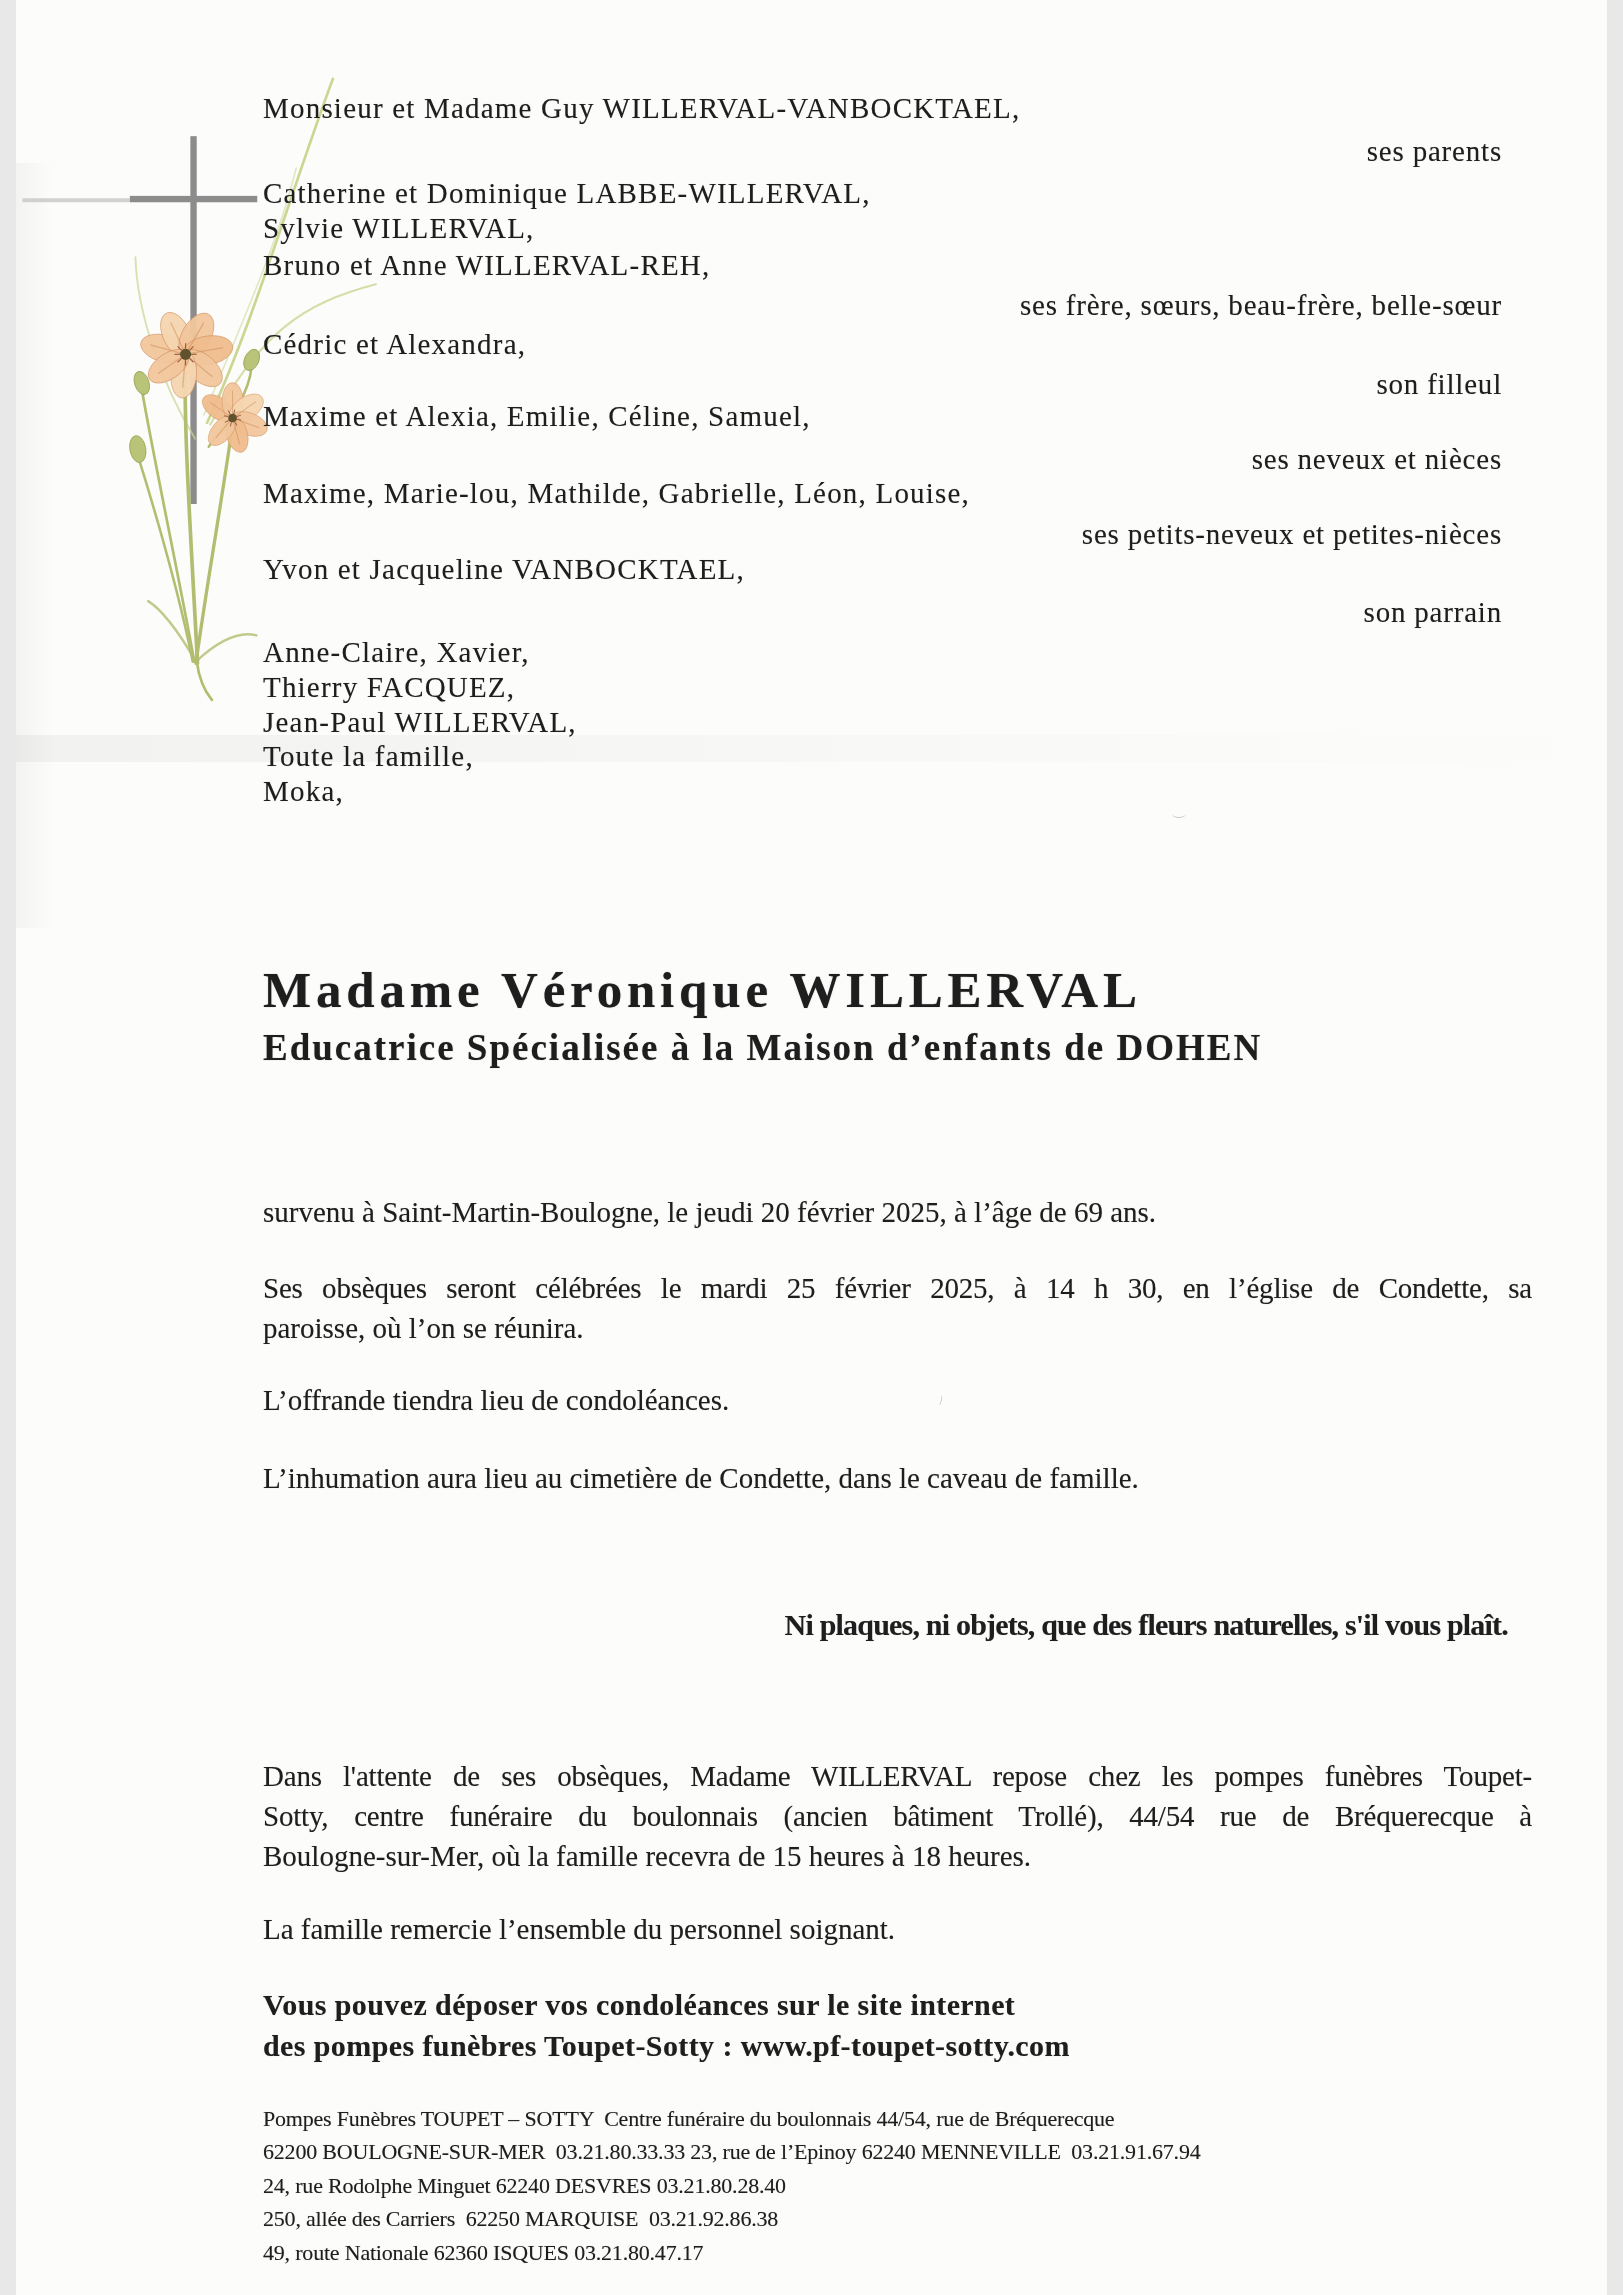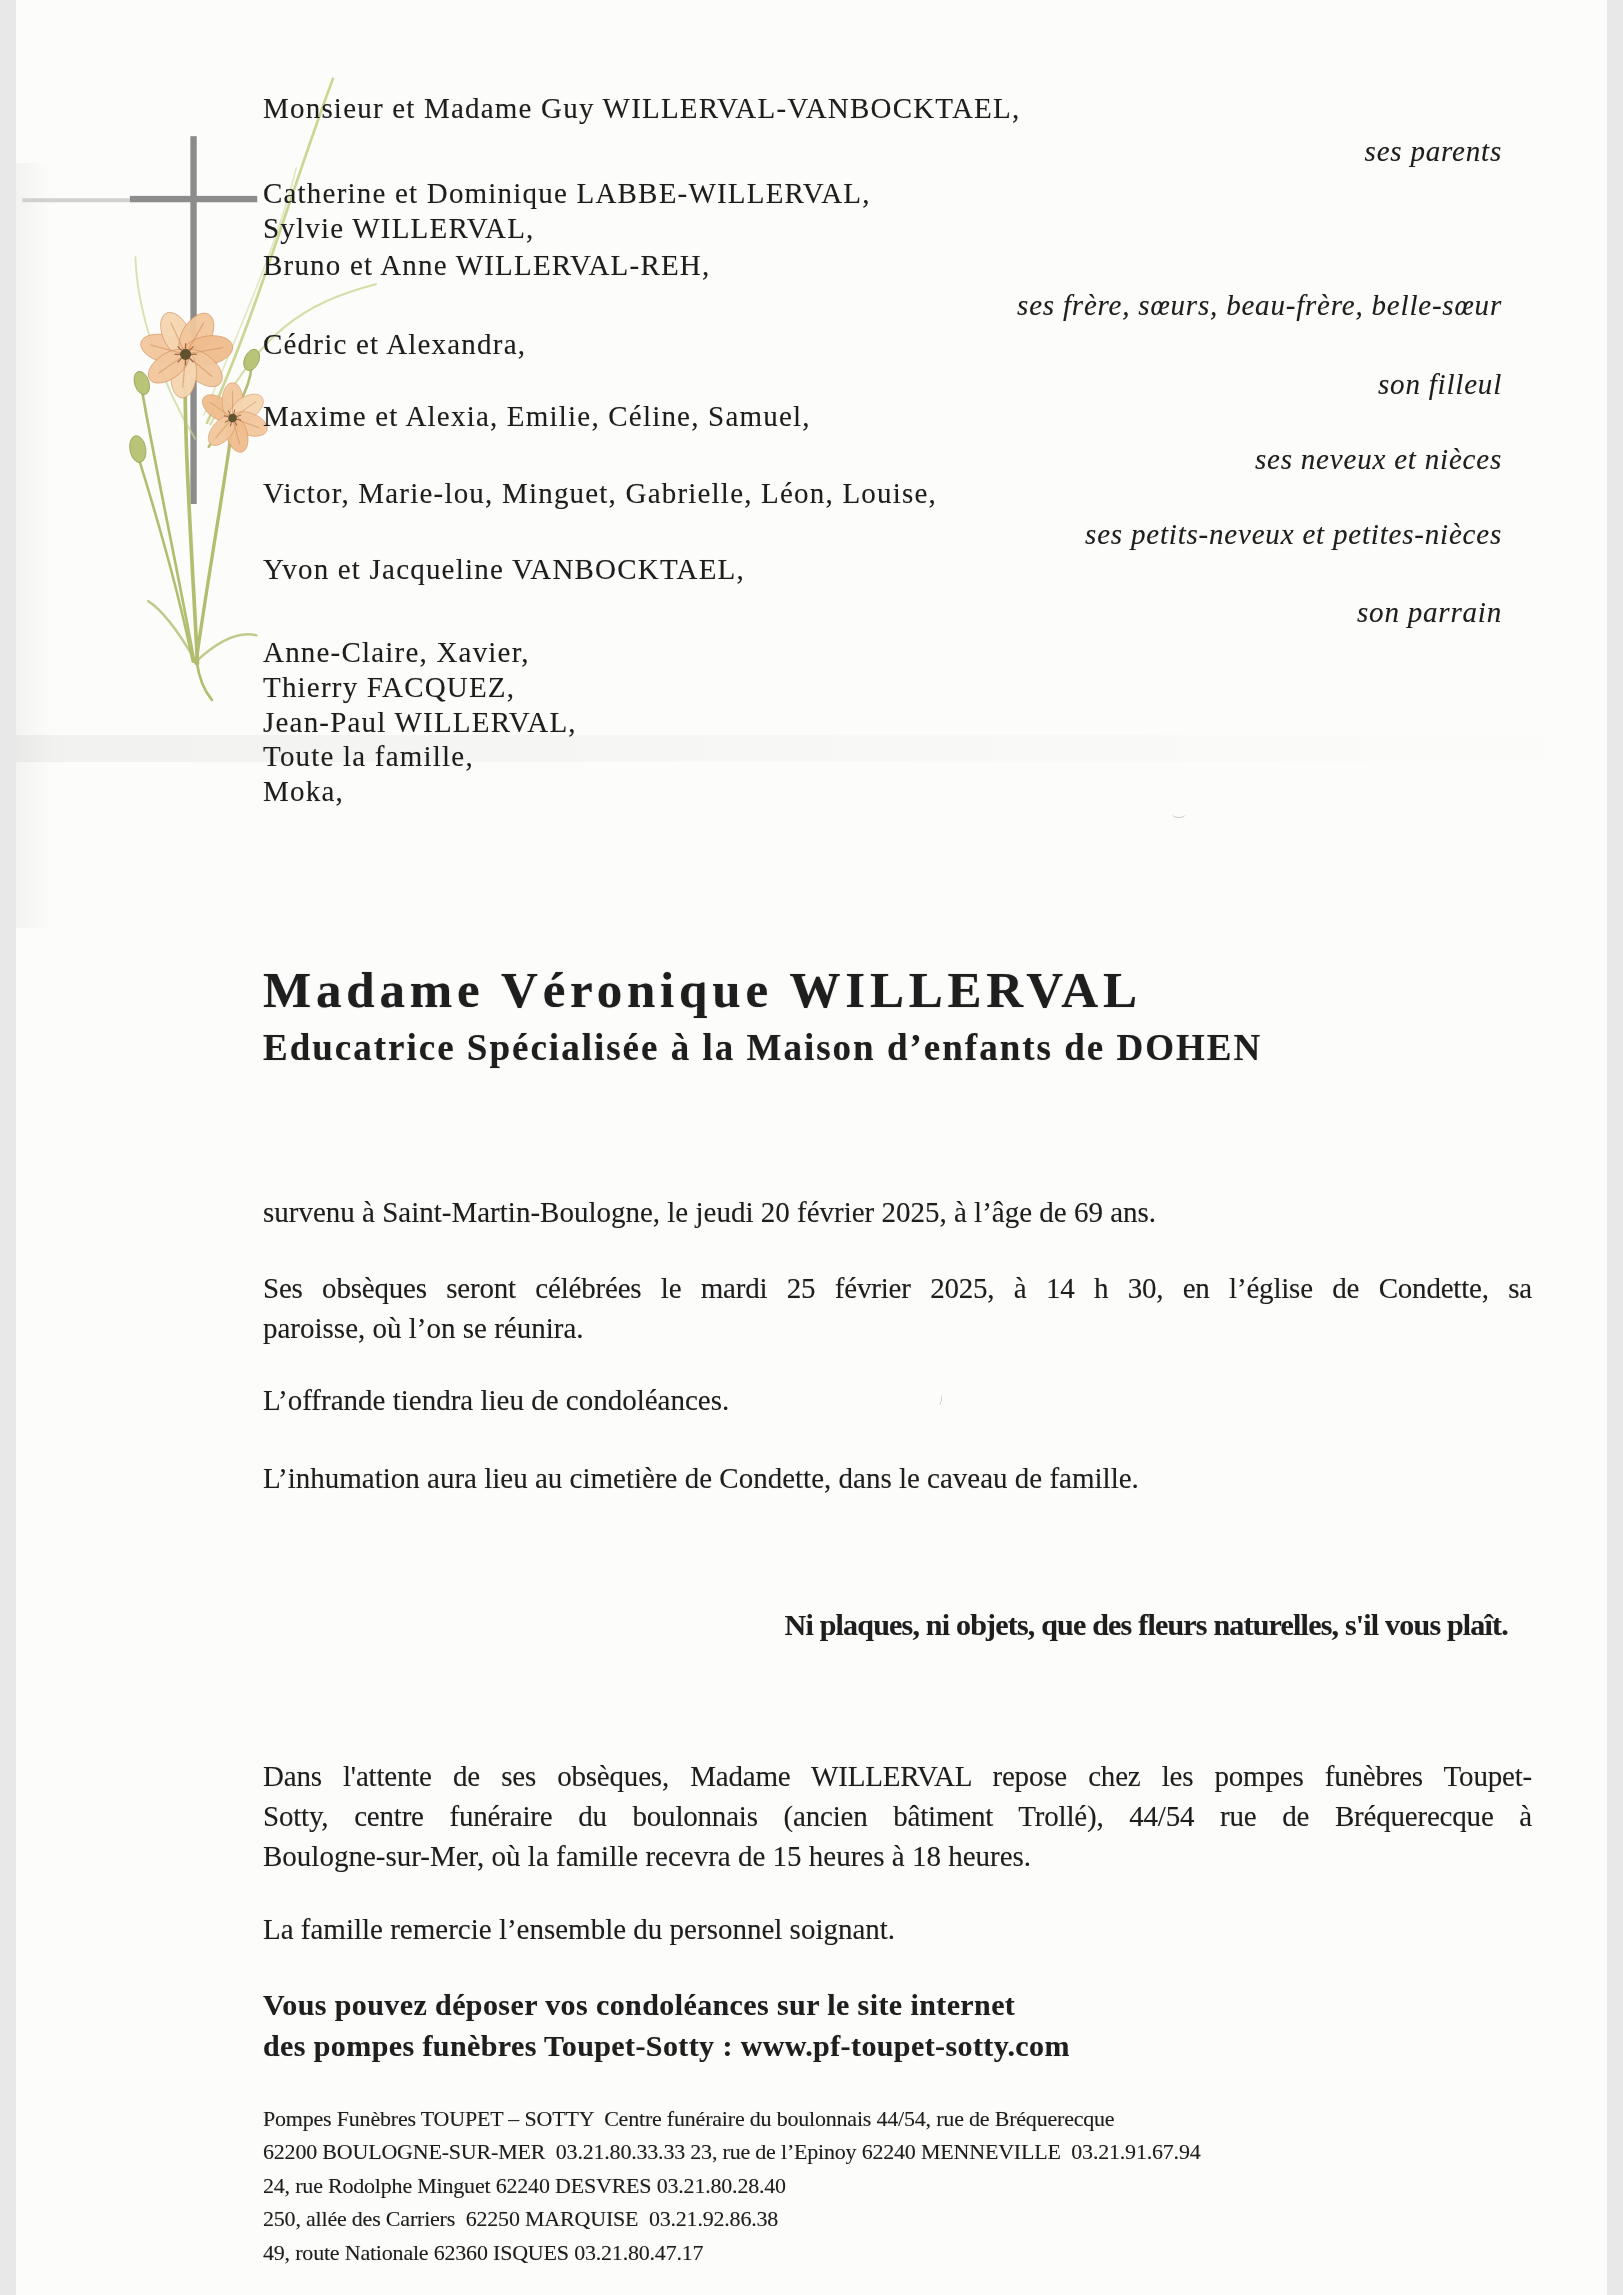--- a/index.html
+++ b/index.html
@@ -27,21 +27,21 @@
   .center{left:247px;width:1269px;text-align:left;}
   .just{
     left:247px;width:1269px;
     white-space:normal;
     text-align:justify;
     -moz-text-align-last:justify;
     text-align-last:justify;
     letter-spacing:-0.2px;
   }
   .names{letter-spacing:1.2px;}
-  .relation{font-style:italic;letter-spacing:0.8px;}
+  .relation{letter-spacing:0.8px;}
   .deceased-name{
     font-size:51px;font-weight:700;letter-spacing:4.8px;
     text-shadow:0 0 1.1px rgba(20,20,20,.45);
   }
   .deceased-title{
     font-size:37px;font-weight:700;letter-spacing:2px;
     text-shadow:0 0 1px rgba(20,20,20,.4);
   }
   .flowers-note{
     font-size:30px;font-weight:700;letter-spacing:-0.8px;
@@ -206,21 +206,21 @@
   <div class="line left names" style="top:212px">Sylvie WILLERVAL,</div>
   <div class="line left names" style="top:249px">Bruno et Anne WILLERVAL-REH,</div>
   <div class="line right relation" style="top:289px">ses frère, sœurs, beau-frère, belle-sœur</div>
 
   <div class="line left names" style="top:328px">Cédric et Alexandra,</div>
   <div class="line right relation" style="top:368px">son filleul</div>
 
   <div class="line left names" style="top:400px">Maxime et Alexia, Emilie, Céline, Samuel,</div>
   <div class="line right relation" style="top:443px">ses neveux et nièces</div>
 
-  <div class="line left names" style="top:477px">Victor, Marie-lou, Minguet, Gabrielle, Léon, Louise,</div>
+  <div class="line left names" style="top:477px">Maxime, Marie-lou, Mathilde, Gabrielle, Léon, Louise,</div>
   <div class="line right relation" style="top:518px">ses petits-neveux et petites-nièces</div>
 
   <div class="line left names" style="top:553px">Yvon et Jacqueline VANBOCKTAEL,</div>
   <div class="line right relation" style="top:596px">son parrain</div>
 
   <div class="line left names" style="top:636px">Anne-Claire, Xavier,</div>
   <div class="line left names" style="top:671px">Thierry FACQUEZ,</div>
   <div class="line left names" style="top:706px">Jean-Paul WILLERVAL,</div>
   <div class="line left names" style="top:740px">Toute la famille,</div>
   <div class="line left names" style="top:775px">Moka,</div>

